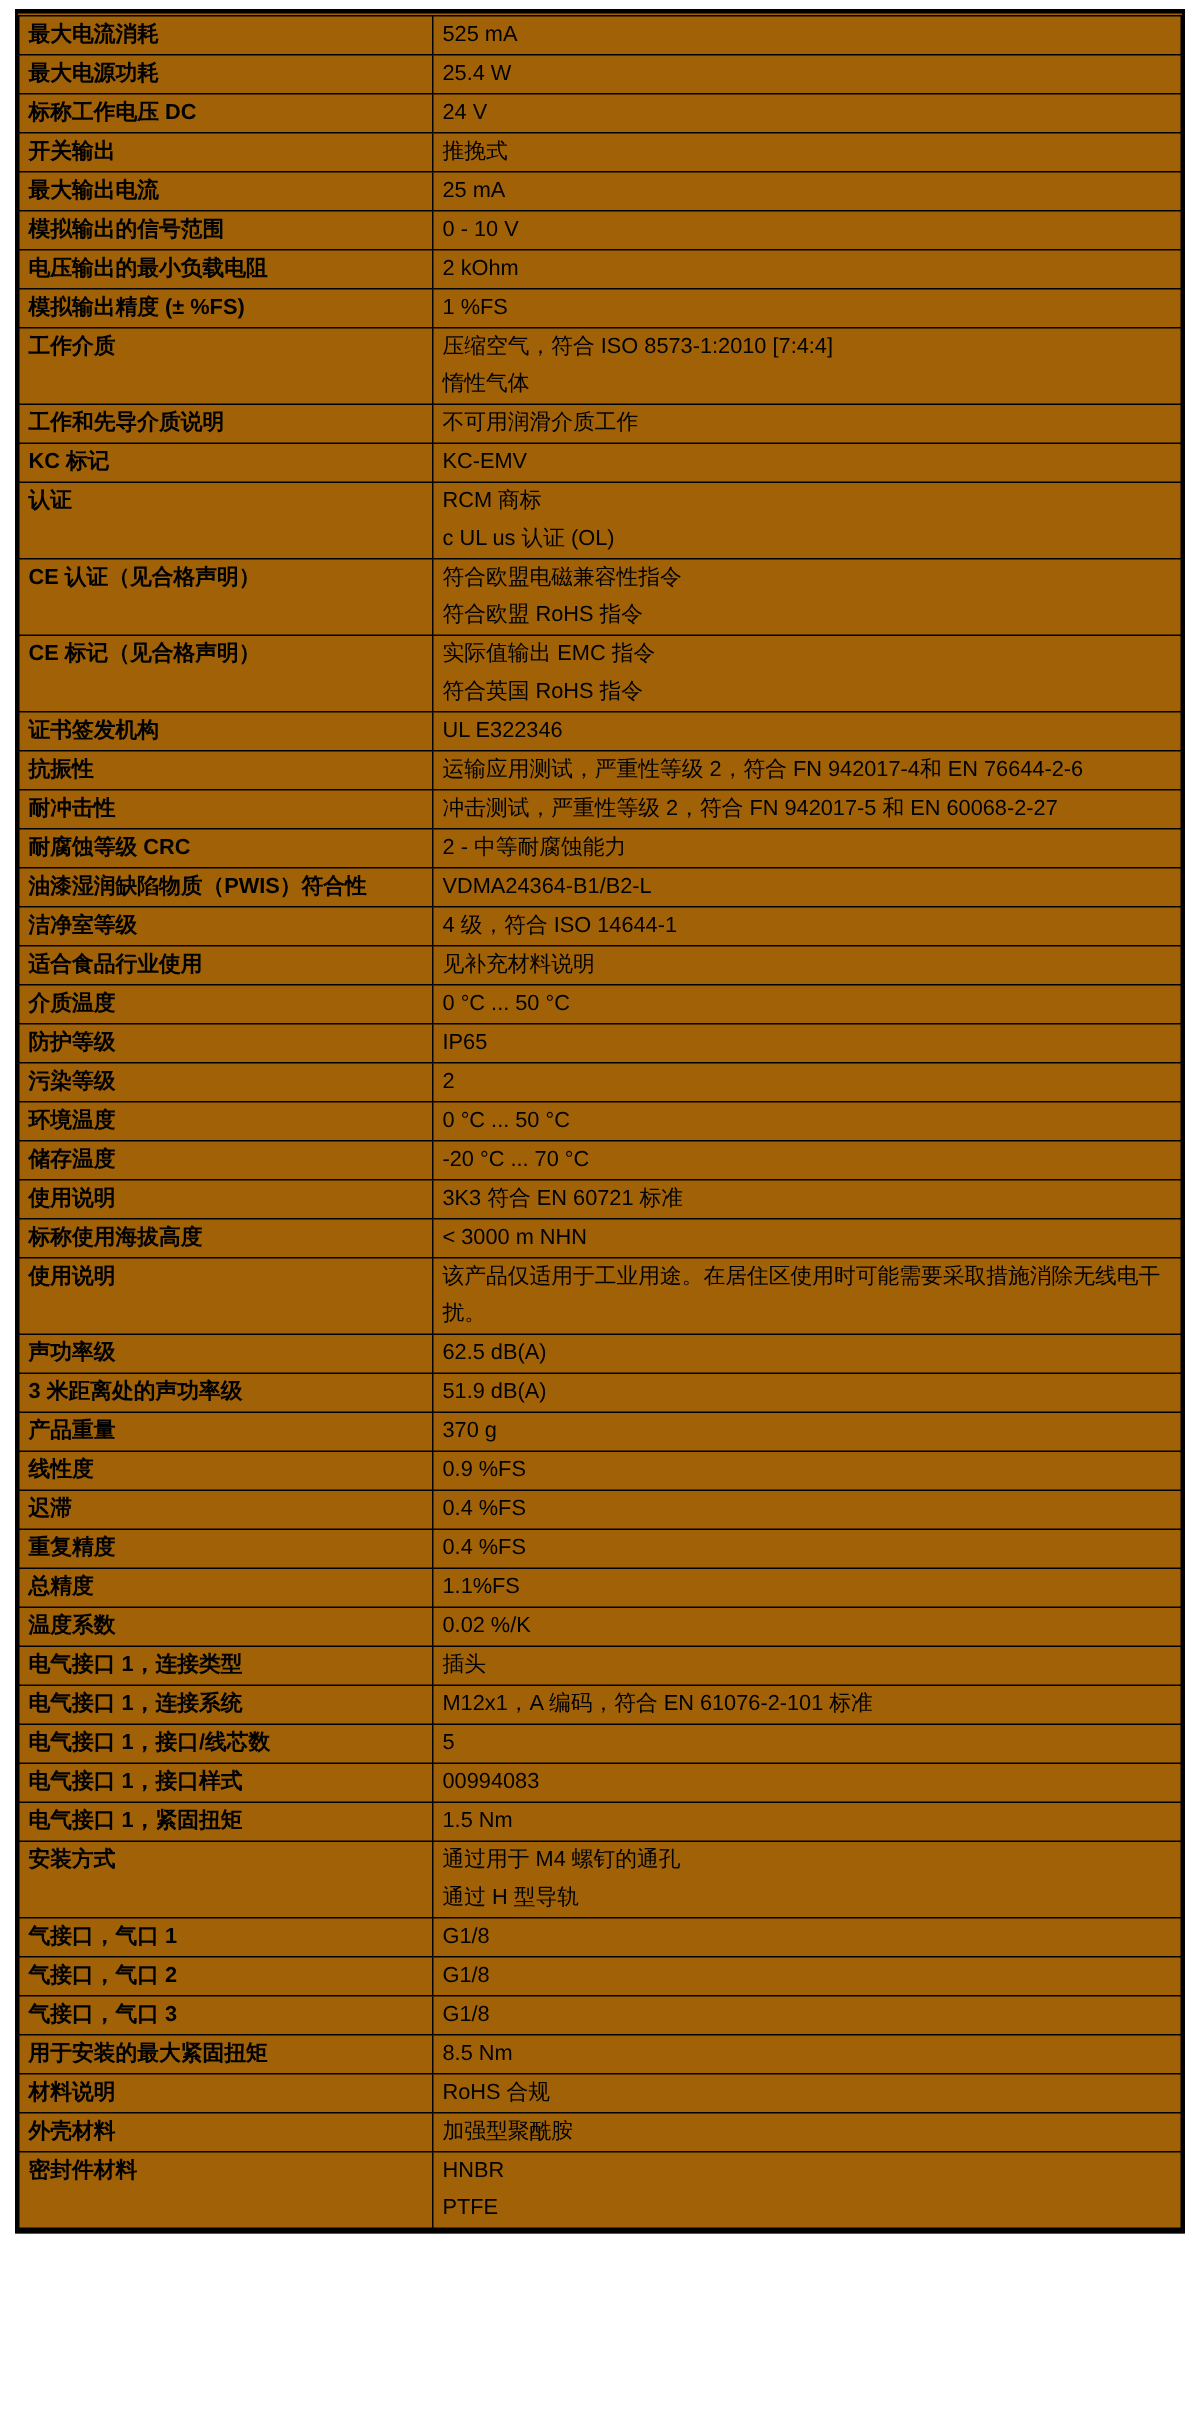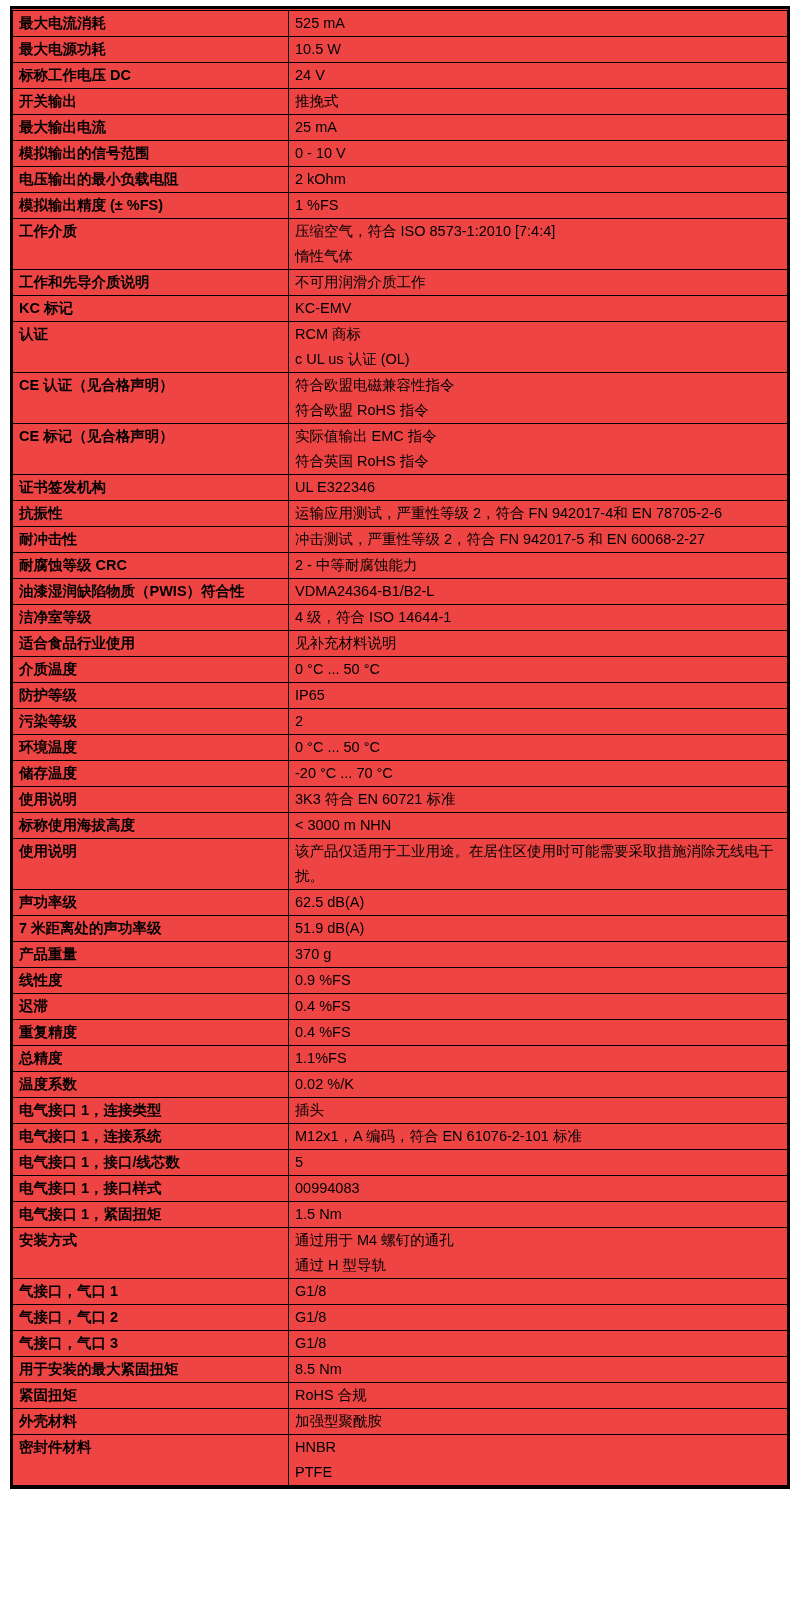--- a/index.html
+++ b/index.html
@@ -12,21 +12,21 @@
   }
   .page {
     width: 800px;
     padding: 6px 10px 14px 10px;
   }
   .table-frame {
     border: 2px solid #000000;
     border-top-width: 3px;
     border-bottom-width: 3px;
     padding-top: 1px;
-    background: #ef4444;
+    background: #a16207;
   }
   table.spec-table {
     width: 100%;
     border-collapse: collapse;
     table-layout: fixed;
   }
   table.spec-table td {
     border: 1px solid #000000;
     vertical-align: top;
     padding: 0 6px;
@@ -56,21 +56,21 @@
   <tr>
     <td class="label-cell">最大电流消耗</td>
     <td class="value-cell">
               <div>525 mA</div>
             </td>
   </tr>
 
   <tr>
     <td class="label-cell">最大电源功耗</td>
     <td class="value-cell">
-              <div>10.5 W</div>
+              <div>25.4 W</div>
             </td>
   </tr>
 
   <tr>
     <td class="label-cell">标称工作电压 DC</td>
     <td class="value-cell">
               <div>24 V</div>
             </td>
   </tr>
 
@@ -158,21 +158,21 @@
   <tr>
     <td class="label-cell">证书签发机构</td>
     <td class="value-cell">
               <div>UL E322346</div>
             </td>
   </tr>
 
   <tr>
     <td class="label-cell">抗振性</td>
     <td class="value-cell">
-              <div>运输应用测试，严重性等级 2，符合 FN 942017-4和 EN 78705-2-6</div>
+              <div>运输应用测试，严重性等级 2，符合 FN 942017-4和 EN 76644-2-6</div>
             </td>
   </tr>
 
   <tr>
     <td class="label-cell">耐冲击性</td>
     <td class="value-cell">
               <div>冲击测试，严重性等级 2，符合 FN 942017-5 和 EN 60068-2-27</div>
             </td>
   </tr>
 
@@ -262,21 +262,21 @@
   </tr>
 
   <tr>
     <td class="label-cell">声功率级</td>
     <td class="value-cell">
               <div>62.5 dB(A)</div>
             </td>
   </tr>
 
   <tr>
-    <td class="label-cell">7 米距离处的声功率级</td>
+    <td class="label-cell">3 米距离处的声功率级</td>
     <td class="value-cell">
               <div>51.9 dB(A)</div>
             </td>
   </tr>
 
   <tr>
     <td class="label-cell">产品重量</td>
     <td class="value-cell">
               <div>370 g</div>
             </td>
@@ -383,21 +383,21 @@
   </tr>
 
   <tr>
     <td class="label-cell">用于安装的最大紧固扭矩</td>
     <td class="value-cell">
               <div>8.5 Nm</div>
             </td>
   </tr>
 
   <tr>
-    <td class="label-cell">紧固扭矩</td>
+    <td class="label-cell">材料说明</td>
     <td class="value-cell">
               <div>RoHS 合规</div>
             </td>
   </tr>
 
   <tr>
     <td class="label-cell">外壳材料</td>
     <td class="value-cell">
               <div>加强型聚酰胺</div>
             </td>

